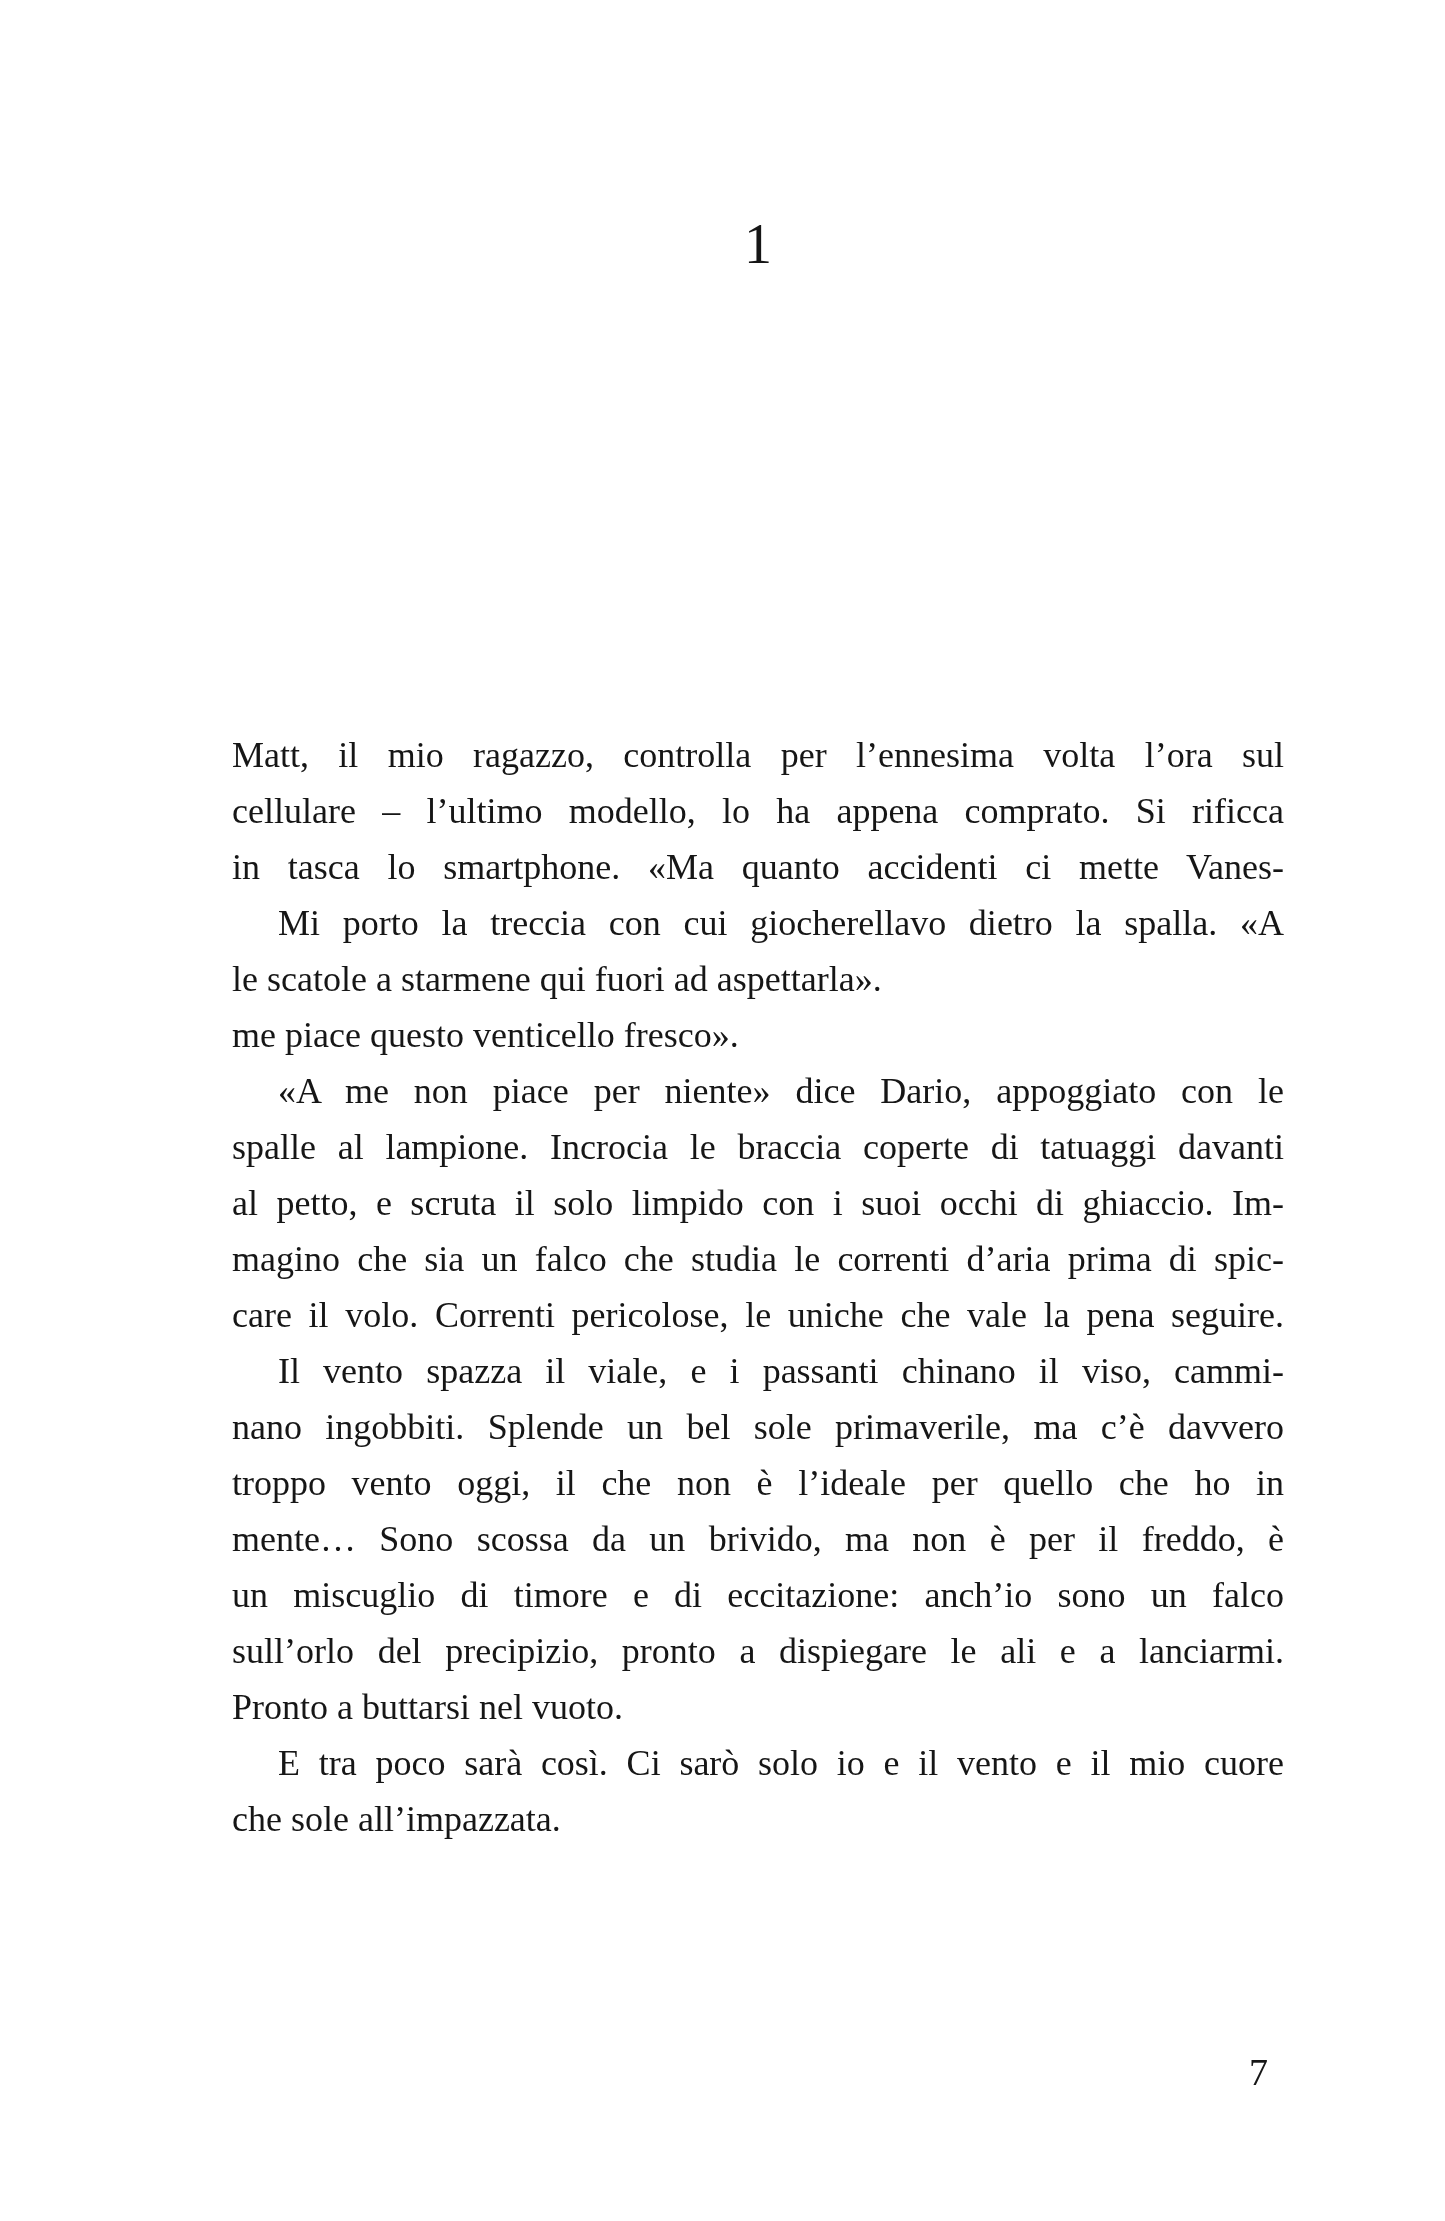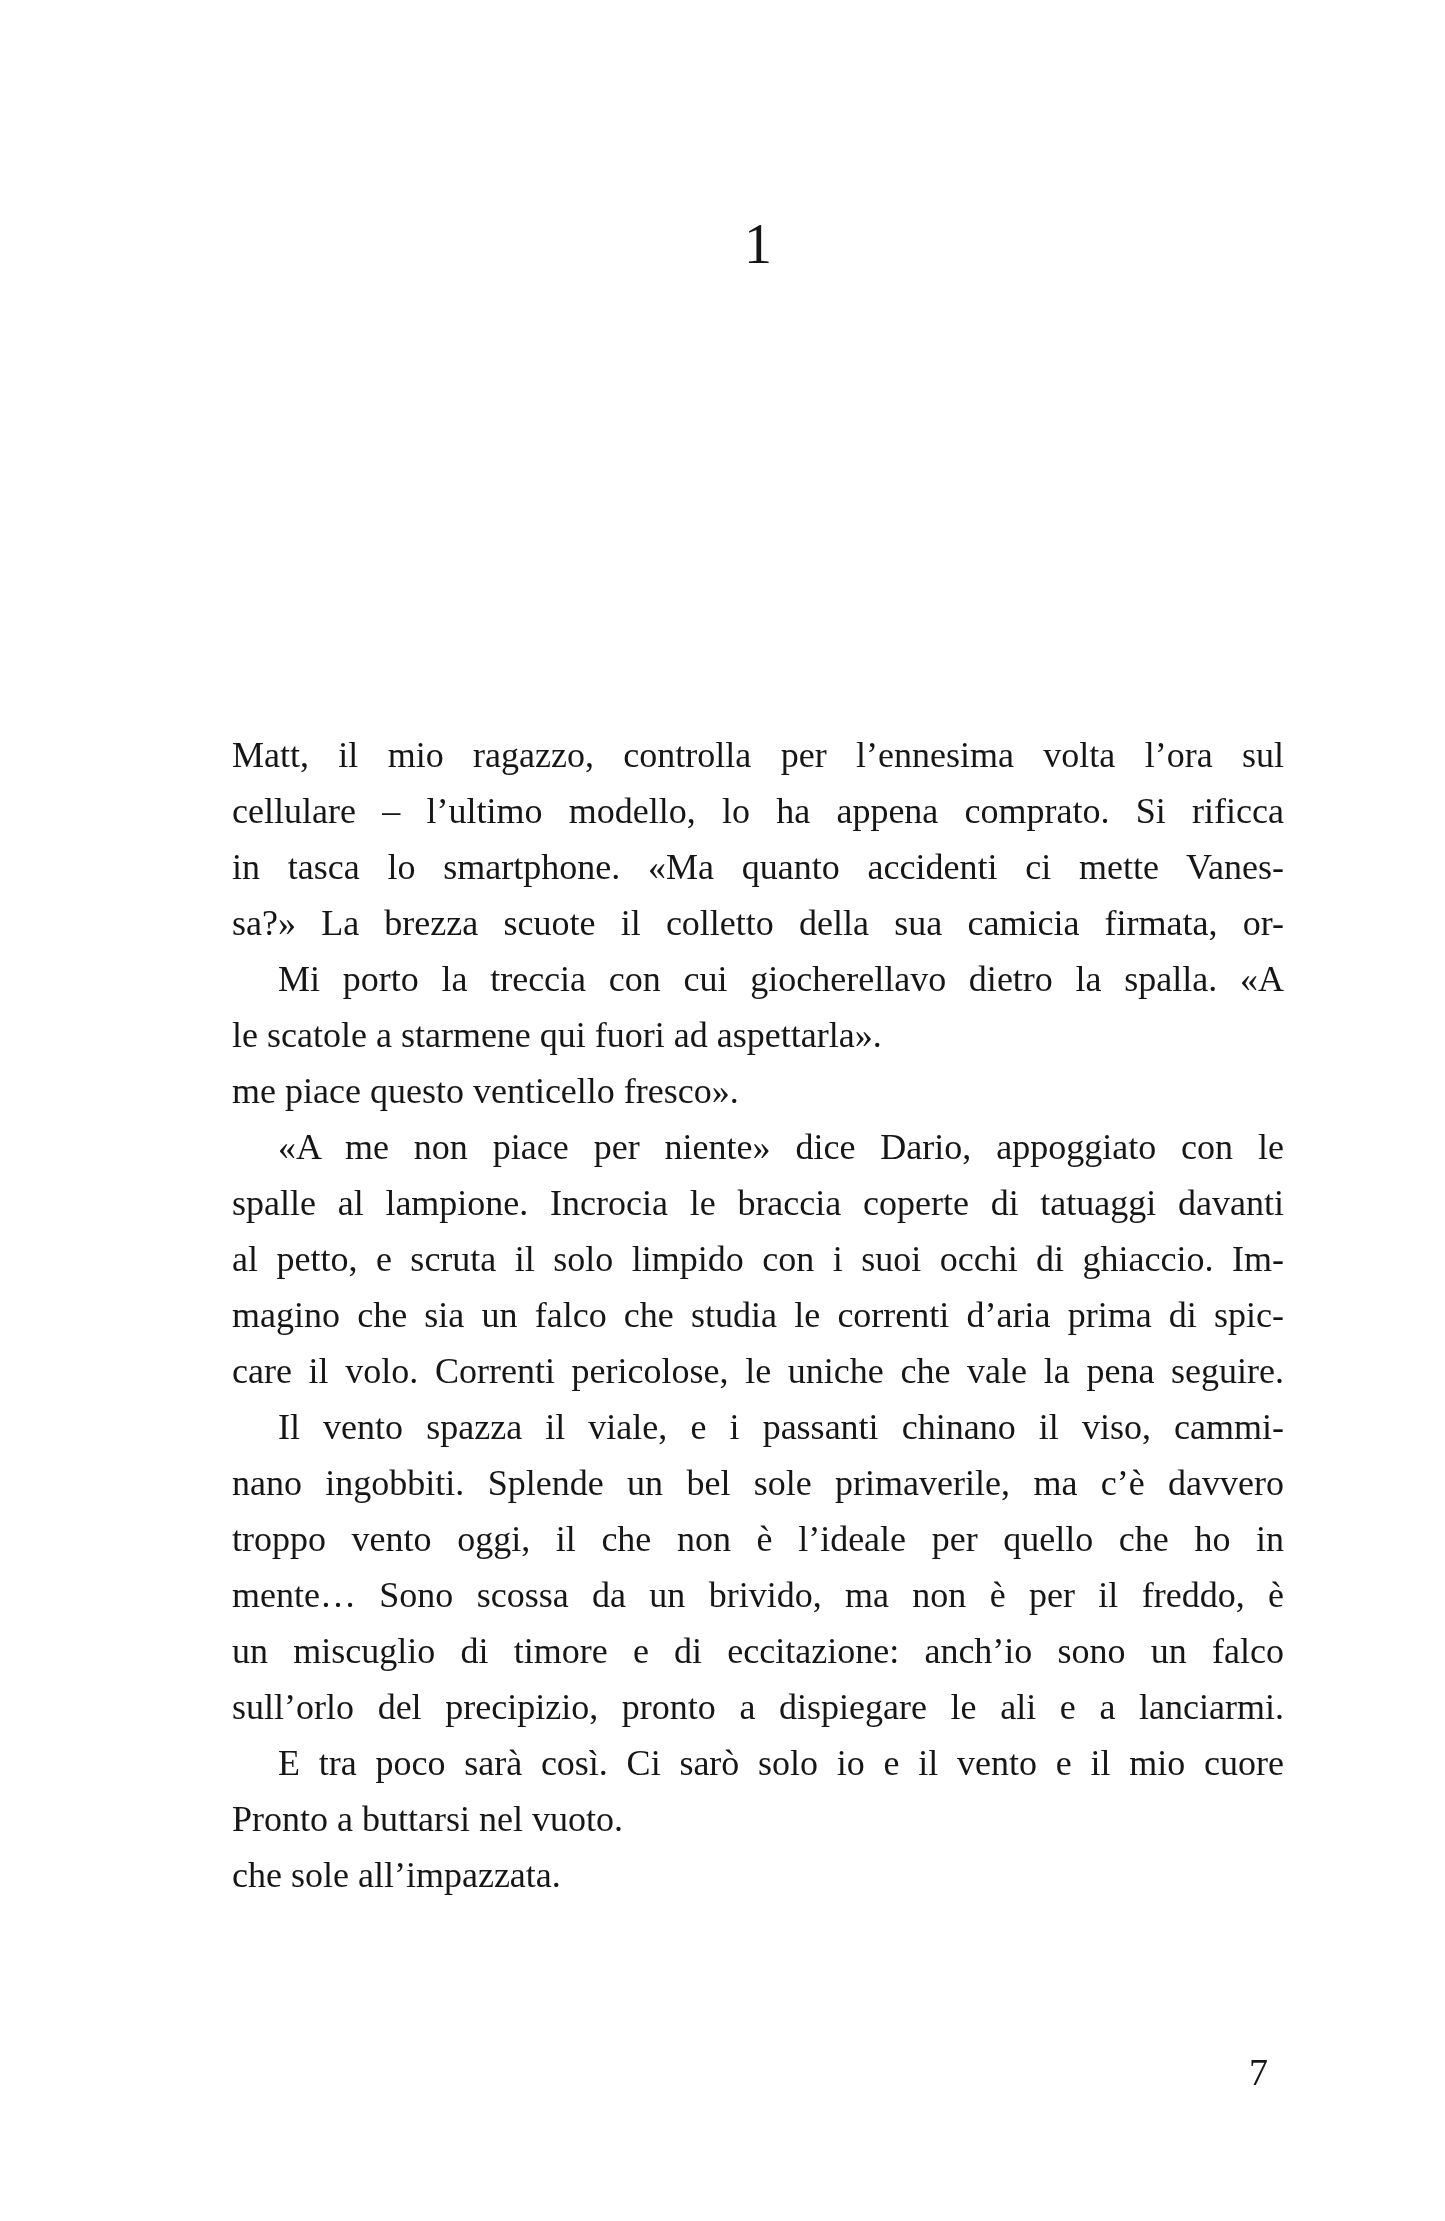--- a/index.html
+++ b/index.html
@@ -61,34 +61,33 @@
 </head>
 <body>
 
 <div class="page">
   <div class="chapter-number">1</div>
 
   <div class="text-block">
       <div class="line just">Matt, il mio ragazzo, controlla per l’ennesima volta l’ora sul</div>
       <div class="line just">cellulare – l’ultimo modello, lo ha appena comprato. Si rificca</div>
       <div class="line just">in tasca lo smartphone. «Ma quanto accidenti ci mette Vanes-</div>
-      <div class="line just">sa?» La brezza scuote il colletto della sua camicia firmata, or-</div>
       <div class="line indent just">Mi porto la treccia con cui giocherellavo dietro la spalla. «A</div>
       <div class="line">le scatole a starmene qui fuori ad aspettarla».</div>
       <div class="line">me piace questo venticello fresco».</div>
       <div class="line indent just">«A me non piace per niente» dice Dario, appoggiato con le</div>
       <div class="line just">spalle al lampione. Incrocia le braccia coperte di tatuaggi davanti</div>
       <div class="line just">al petto, e scruta il solo limpido con i suoi occhi di ghiaccio. Im-</div>
       <div class="line just">magino che sia un falco che studia le correnti d’aria prima di spic-</div>
       <div class="line just">care il volo. Correnti pericolose, le uniche che vale la pena seguire.</div>
       <div class="line indent just">Il vento spazza il viale, e i passanti chinano il viso, cammi-</div>
       <div class="line just">nano ingobbiti. Splende un bel sole primaverile, ma c’è davvero</div>
       <div class="line just">troppo vento oggi, il che non è l’ideale per quello che ho in</div>
       <div class="line just">mente… Sono scossa da un brivido, ma non è per il freddo, è</div>
       <div class="line just">un miscuglio di timore e di eccitazione: anch’io sono un falco</div>
       <div class="line just">sull’orlo del precipizio, pronto a dispiegare le ali e a lanciarmi.</div>
+      <div class="line">Pronto a buttarsi nel vuoto.</div>
       <div class="line indent just">E tra poco sarà così. Ci sarò solo io e il vento e il mio cuore</div>
-      <div class="line">Pronto a buttarsi nel vuoto.</div>
       <div class="line">che sole all’impazzata.</div>
     </div>
 
   <div class="folio">7</div>
 </div>
 
 </body></html>

